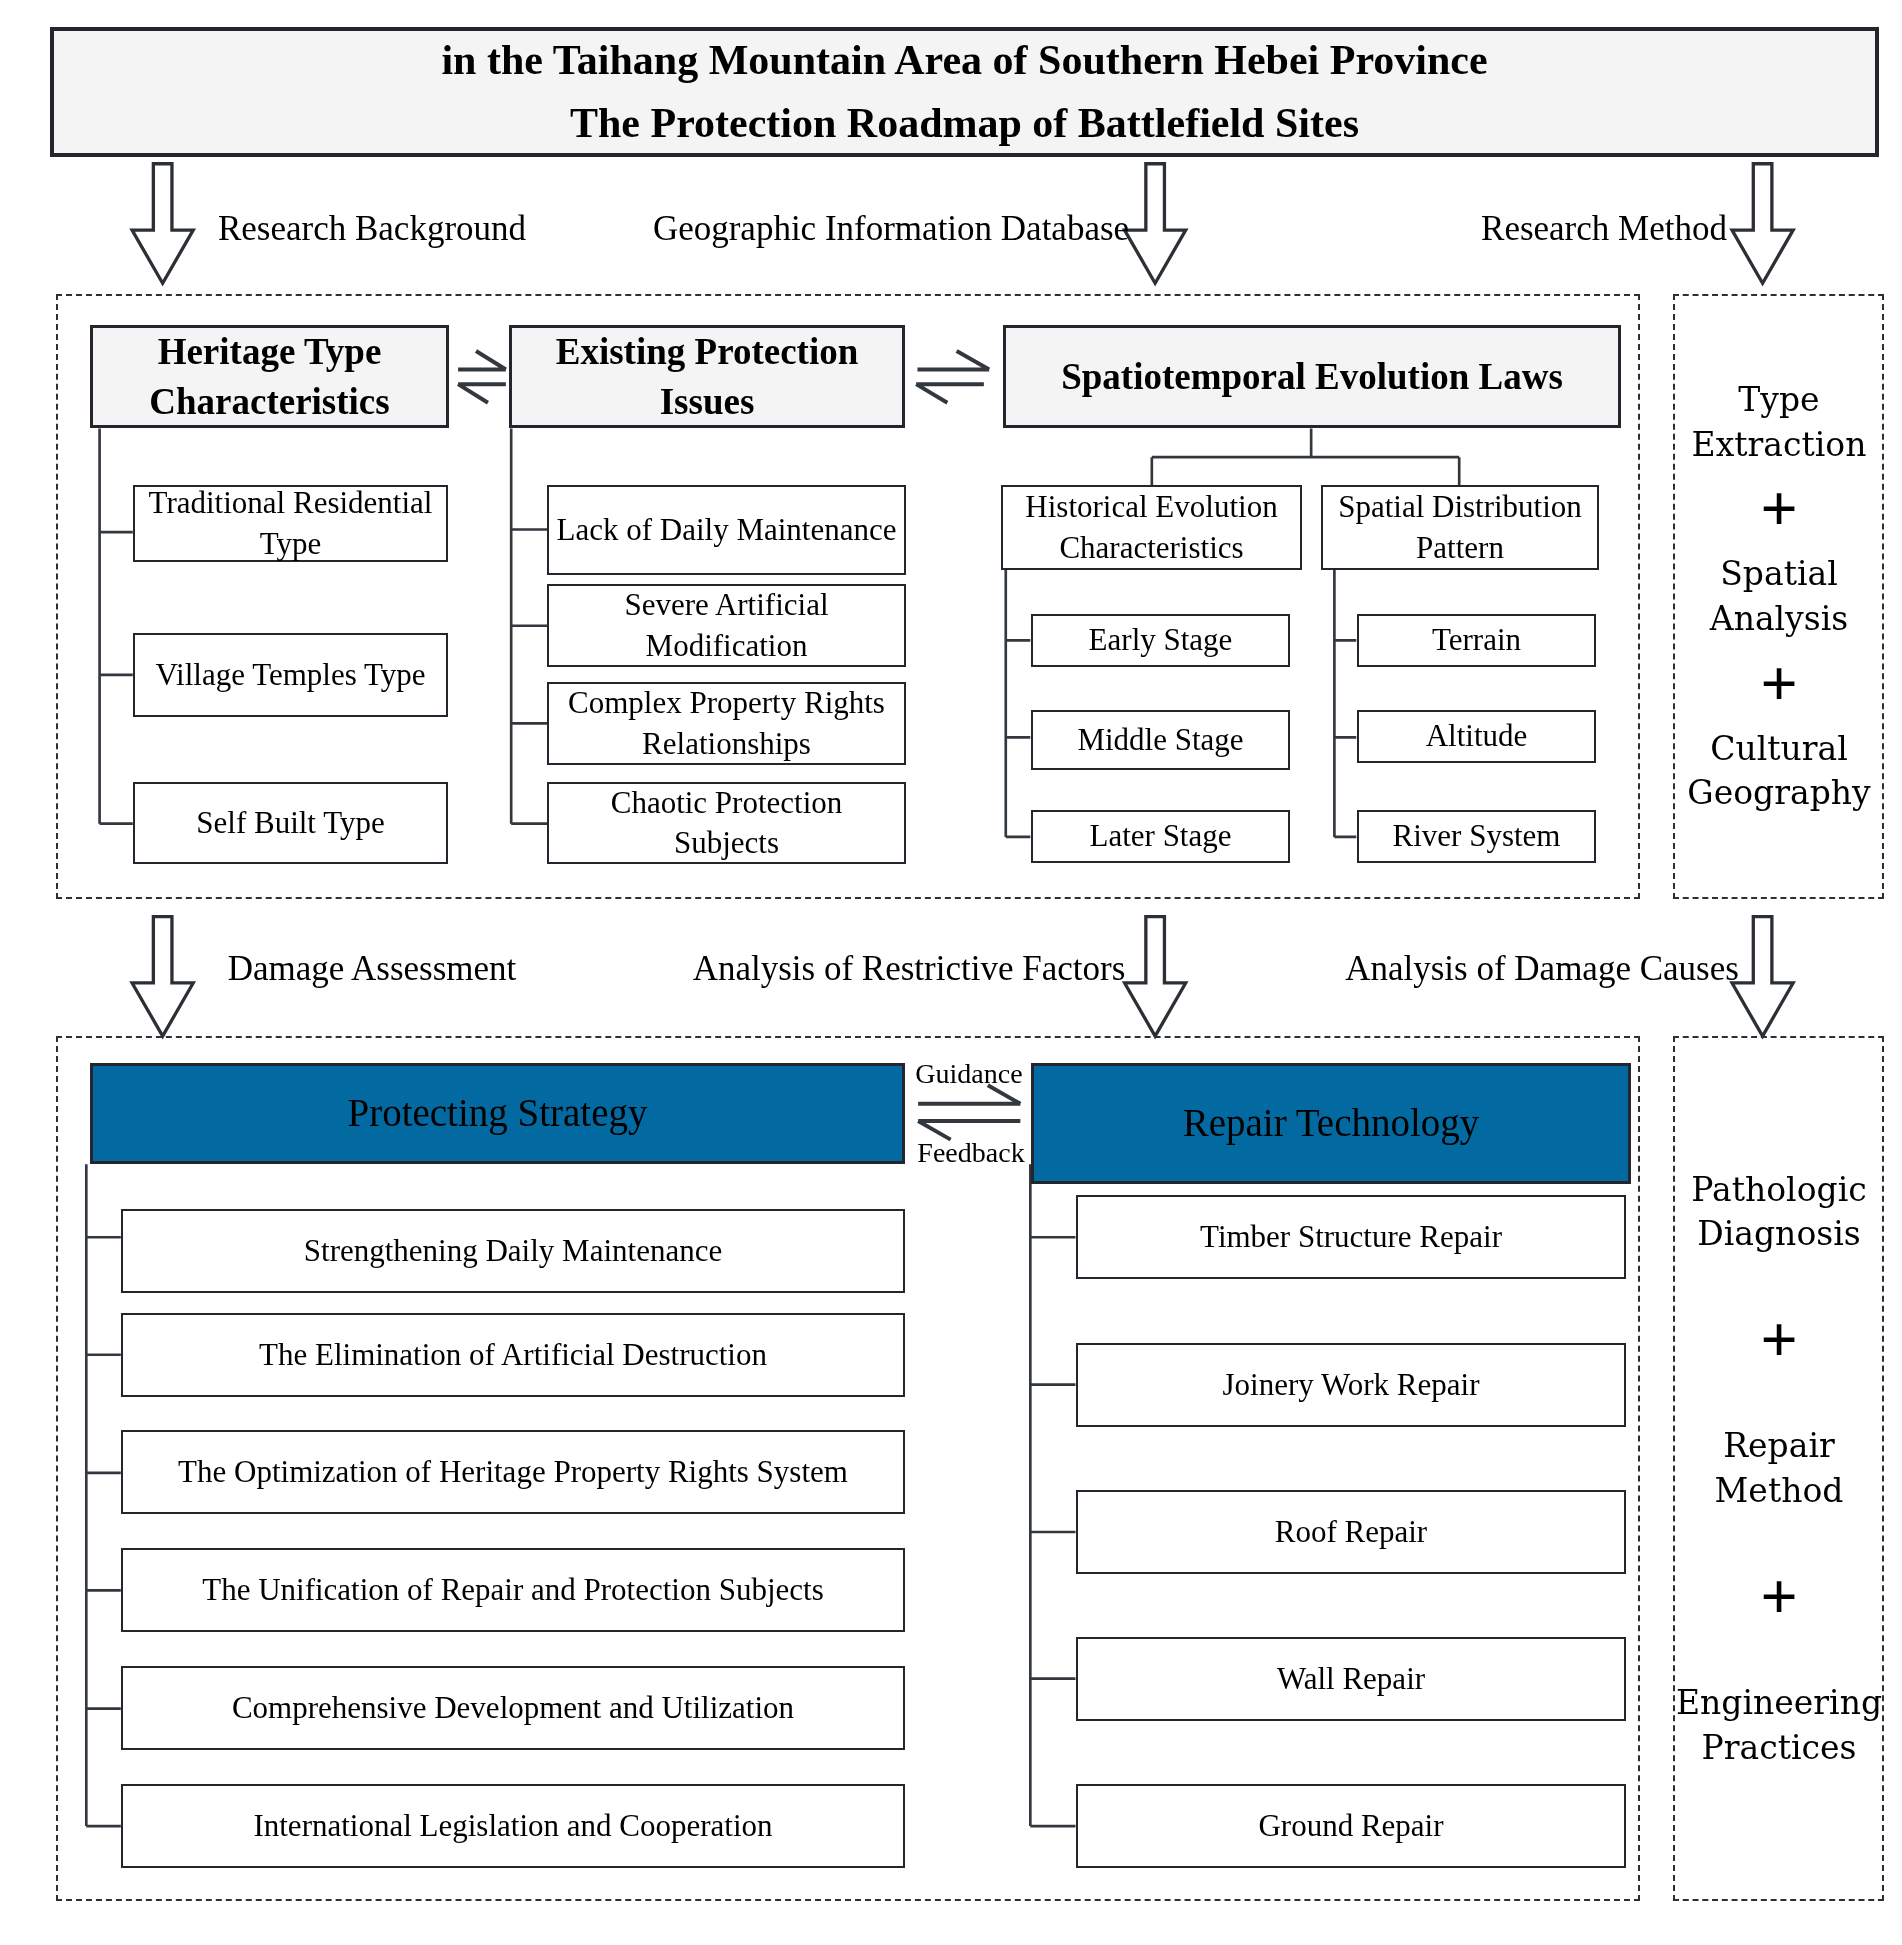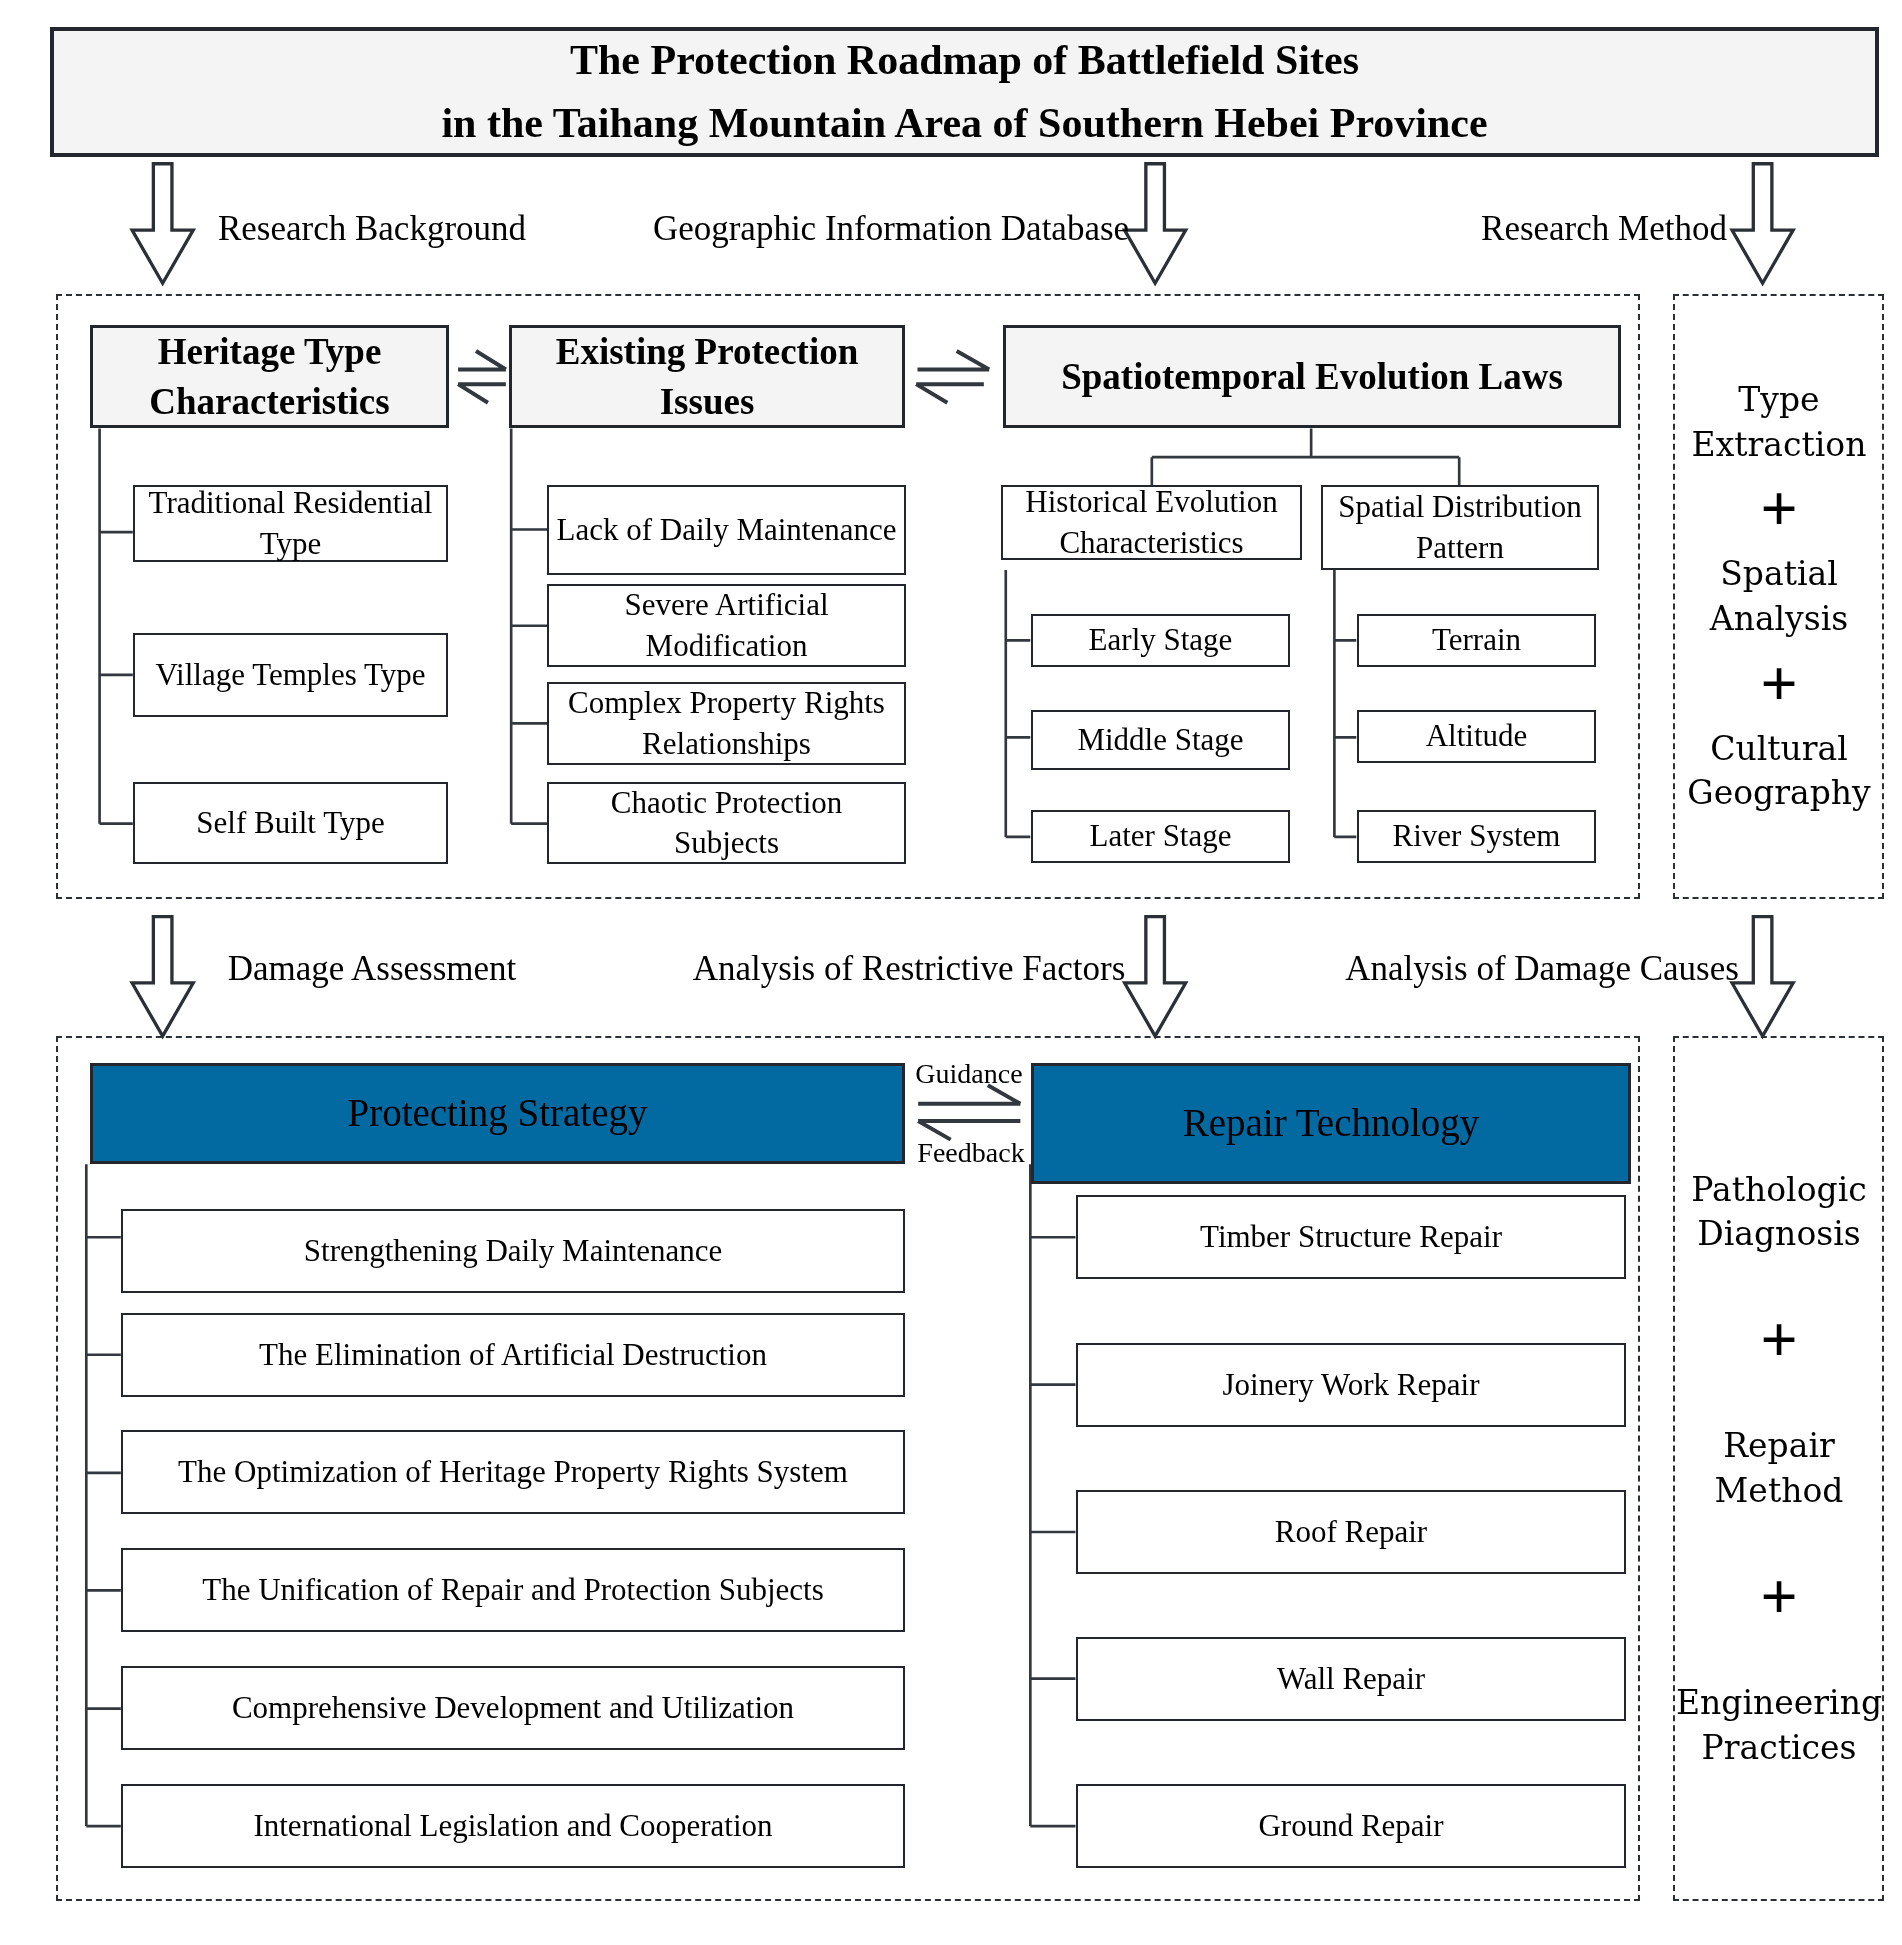--- a/index.html
+++ b/index.html
@@ -62,22 +62,22 @@
 
     <path d="M2010,858 V1260 M2010,964 H2043 M2010,1110 H2043 M2010,1260 H2043"></path>
 
     <path d="M130,1753 V2750 M130,1863 H182 M130,2040 H182 M130,2218 H182 M130,2395 H182 M130,2573 H182 M130,2750 H182"></path>
 
     <path d="M1552,1753 V2750 M1552,1863 H1620 M1552,2085 H1620 M1552,2307 H1620 M1552,2528 H1620 M1552,2750 H1620"></path>
   </g>
 </svg>
 
 <div class="titlebox">
+  <div>in the Taihang Mountain Area of Southern Hebei Province</div>
   <div>The Protection Roadmap of Battlefield Sites</div>
-  <div>in the Taihang Mountain Area of Southern Hebei Province</div>
 </div>
 
 <div class="lbl" style="left:372px;top:229px;">Research Background</div>
 <div class="lbl" style="left:891px;top:229px;">Geographic Information Database</div>
 <div class="lbl" style="left:1604px;top:229px;">Research Method</div>
 
 <div class="lbl" style="left:372px;top:969px;">Damage Assessment</div>
 <div class="lbl" style="left:909px;top:969px;">Analysis of Restrictive Factors</div>
 <div class="lbl" style="left:1542px;top:969px;">Analysis of Damage Causes</div>
 
@@ -92,21 +92,21 @@
 
 <div class="box" style="left:133px;top:485px;width:315px;height:77px;">Traditional Residential Type</div>
 <div class="box" style="left:133px;top:633px;width:315px;height:84px;">Village Temples Type</div>
 <div class="box" style="left:133px;top:782px;width:315px;height:82px;">Self Built Type</div>
 
 <div class="box" style="left:547px;top:485px;width:359px;height:90px;">Lack of Daily Maintenance</div>
 <div class="box" style="left:547px;top:584px;width:359px;height:83px;">Severe Artificial Modification</div>
 <div class="box" style="left:547px;top:682px;width:359px;height:83px;">Complex Property Rights Relationships</div>
 <div class="box" style="left:547px;top:782px;width:359px;height:82px;">Chaotic Protection Subjects</div>
 
-<div class="box" style="left:1001px;top:485px;width:301px;height:75px;">Historical Evolution Characteristics</div>
+<div class="box" style="left:1001px;top:485px;width:301px;height:85px;">Historical Evolution Characteristics</div>
 <div class="box" style="left:1321px;top:485px;width:278px;height:85px;">Spatial Distribution Pattern</div>
 
 <div class="box" style="left:1031px;top:614px;width:259px;height:53px;">Early Stage</div>
 <div class="box" style="left:1031px;top:710px;width:259px;height:60px;">Middle Stage</div>
 <div class="box" style="left:1031px;top:810px;width:259px;height:53px;">Later Stage</div>
 
 <div class="box" style="left:1357px;top:614px;width:239px;height:53px;">Terrain</div>
 <div class="box" style="left:1357px;top:710px;width:239px;height:53px;">Altitude</div>
 <div class="box" style="left:1357px;top:810px;width:239px;height:53px;">River System</div>
 

